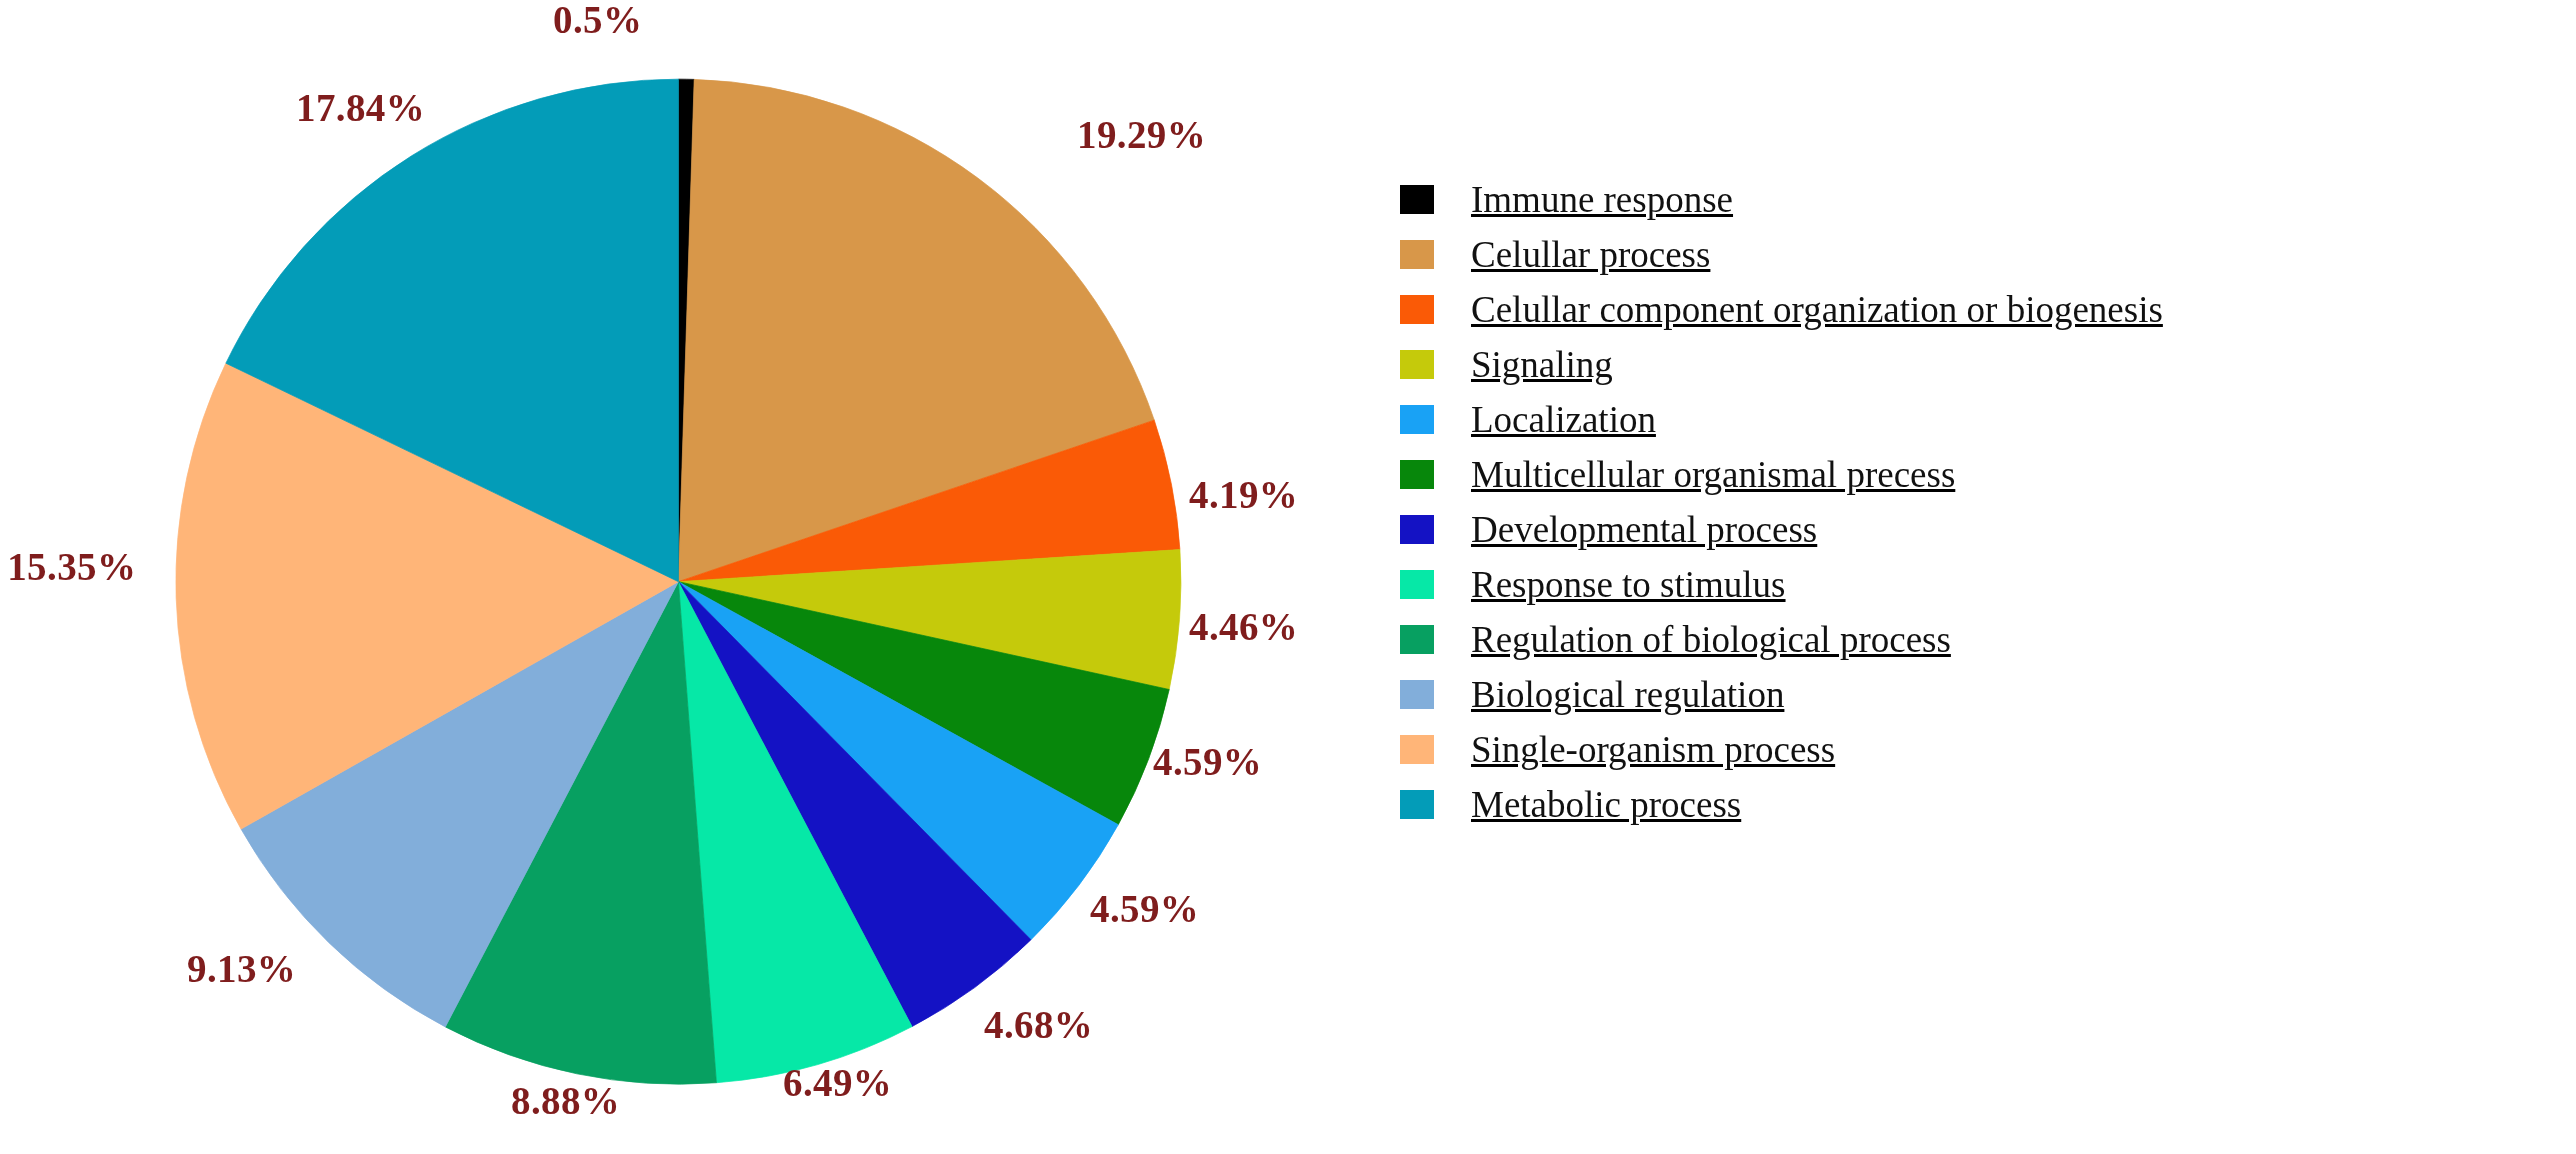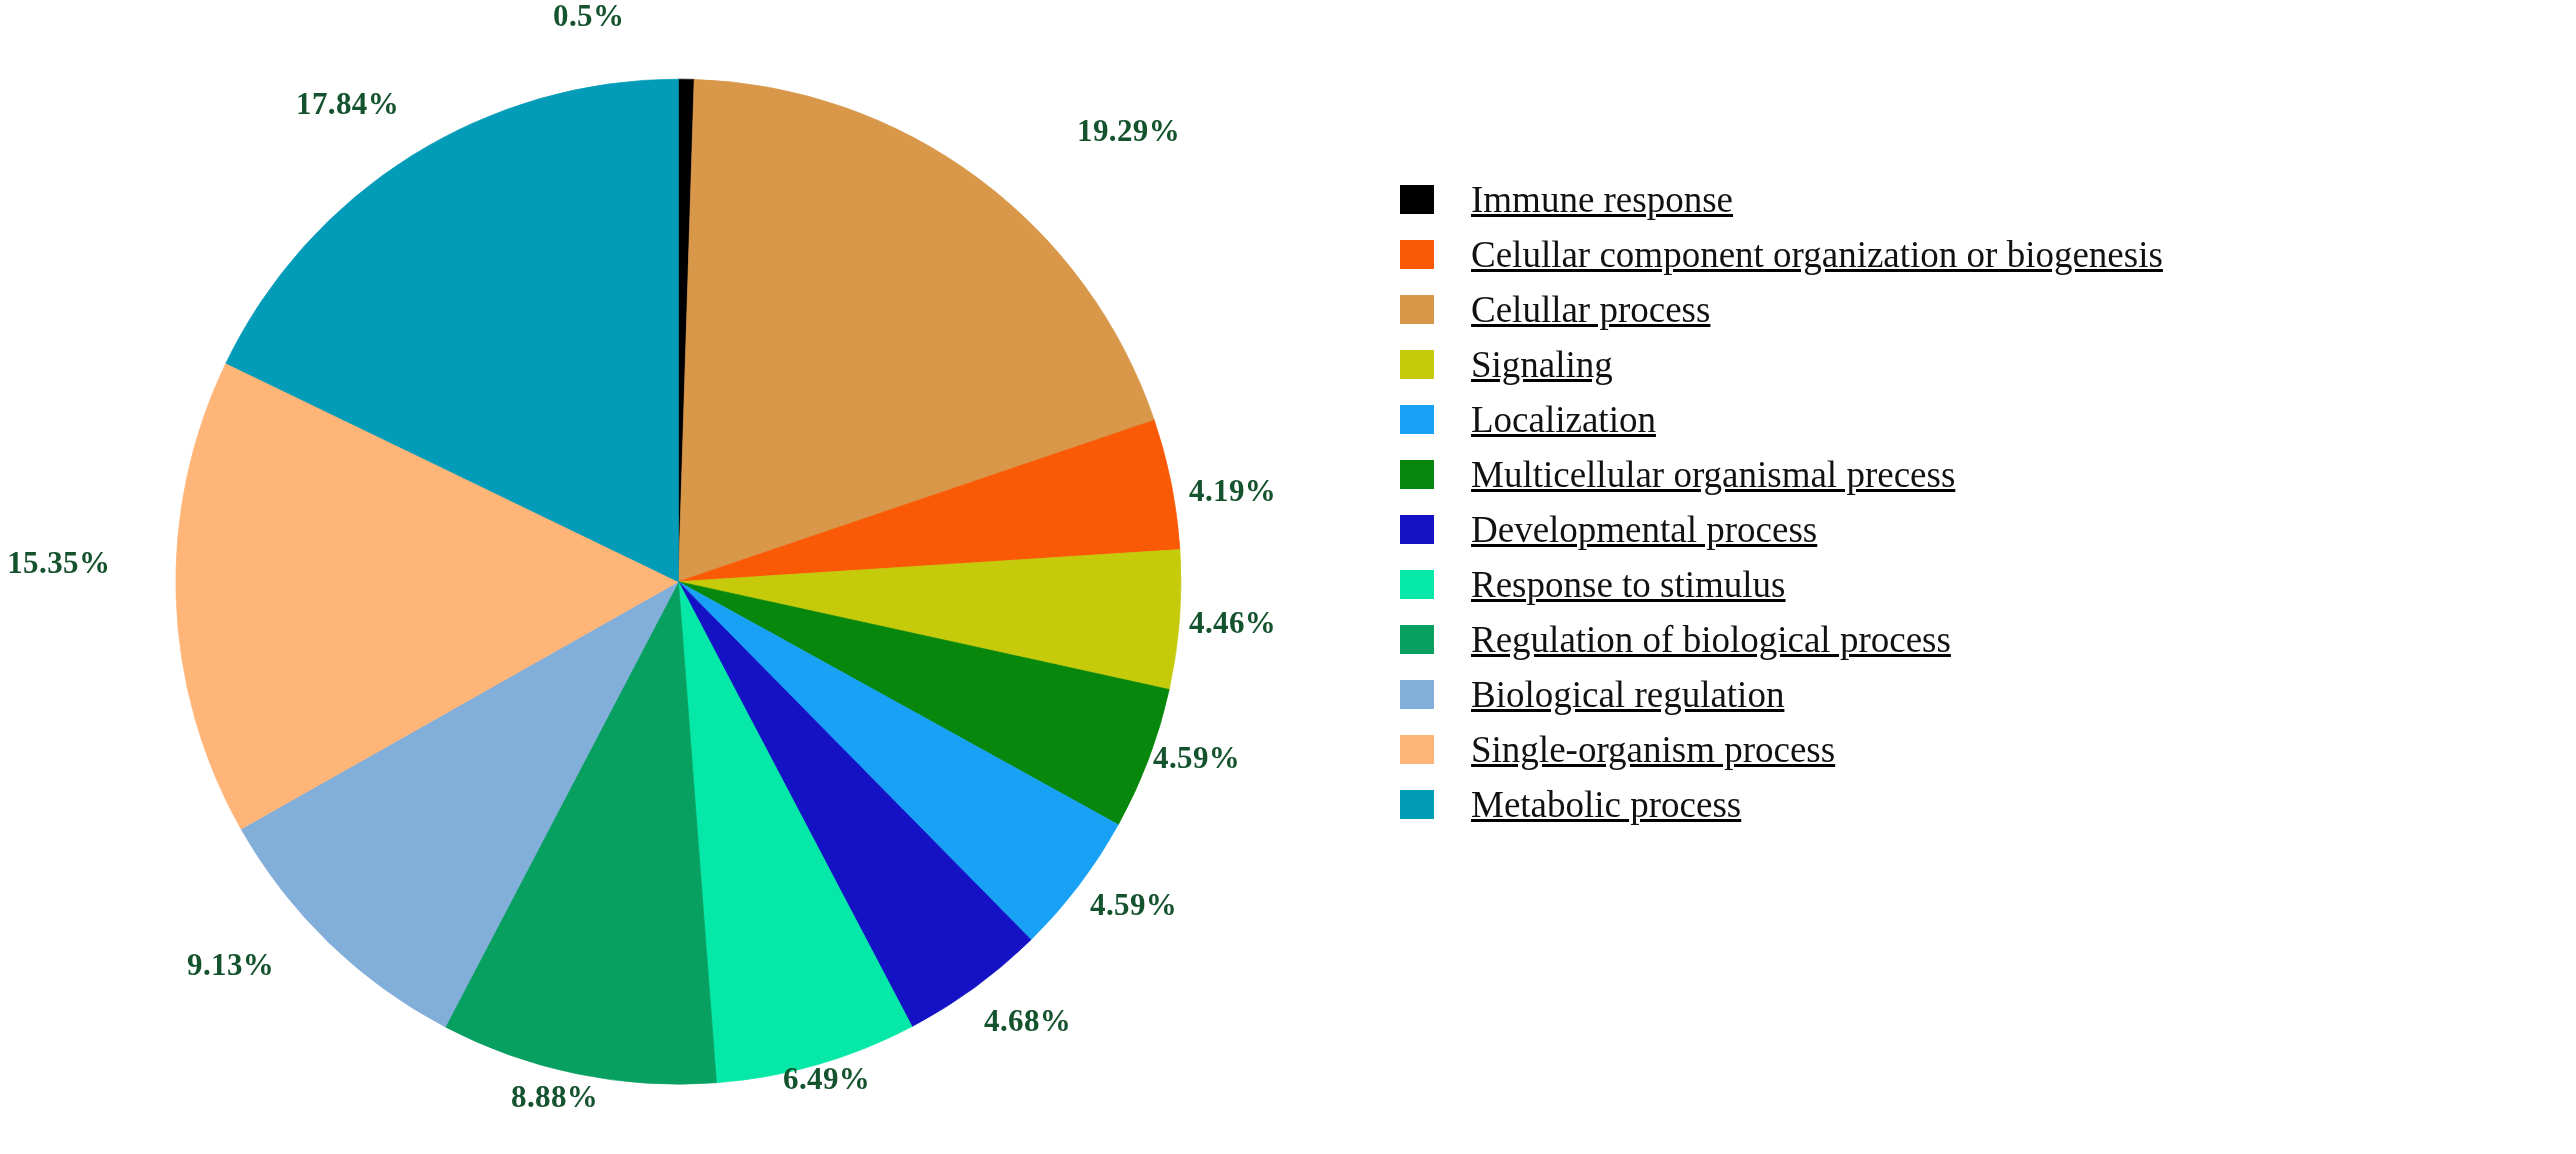--- a/index.html
+++ b/index.html
@@ -40,22 +40,22 @@
     width: 1364px;
     height: 1154px;
     display: block;
   }
 
   
   .pct-label {
     position: absolute;
     font-family: "Liberation Serif", "DejaVu Serif", serif;
     font-weight: bold;
-    font-size: 31px;
-    color: #14532d;
+    font-size: 39px;
+    color: #7f1d1d;
     white-space: nowrap;
     letter-spacing: 0.4px;
     line-height: 1;
   }
 
   
   #legend {
     position: absolute;
     left: 1400px;
     top: 172px;
@@ -119,26 +119,26 @@
         <div class="pct-label" style="left: 264px; top: 88px; margin-left: 32px;">17.84%</div>
       </div>
   </div>
 
   <div id="legend">
       <div class="legend-row">
         <span class="legend-swatch" style="background: rgb(0, 0, 0);"></span>
         <span class="legend-label">Immune response</span>
       </div>
       <div class="legend-row">
+        <span class="legend-swatch" style="background: rgb(216, 151, 73);"></span>
+        <span class="legend-label">Celullar process</span>
+      </div>
+      <div class="legend-row">
         <span class="legend-swatch" style="background: rgb(250, 90, 6);"></span>
         <span class="legend-label">Celullar component organization or biogenesis</span>
-      </div>
-      <div class="legend-row">
-        <span class="legend-swatch" style="background: rgb(216, 151, 73);"></span>
-        <span class="legend-label">Celullar process</span>
       </div>
       <div class="legend-row">
         <span class="legend-swatch" style="background: rgb(197, 202, 11);"></span>
         <span class="legend-label">Signaling</span>
       </div>
       <div class="legend-row">
         <span class="legend-swatch" style="background: rgb(25, 162, 245);"></span>
         <span class="legend-label">Localization</span>
       </div>
       <div class="legend-row">

